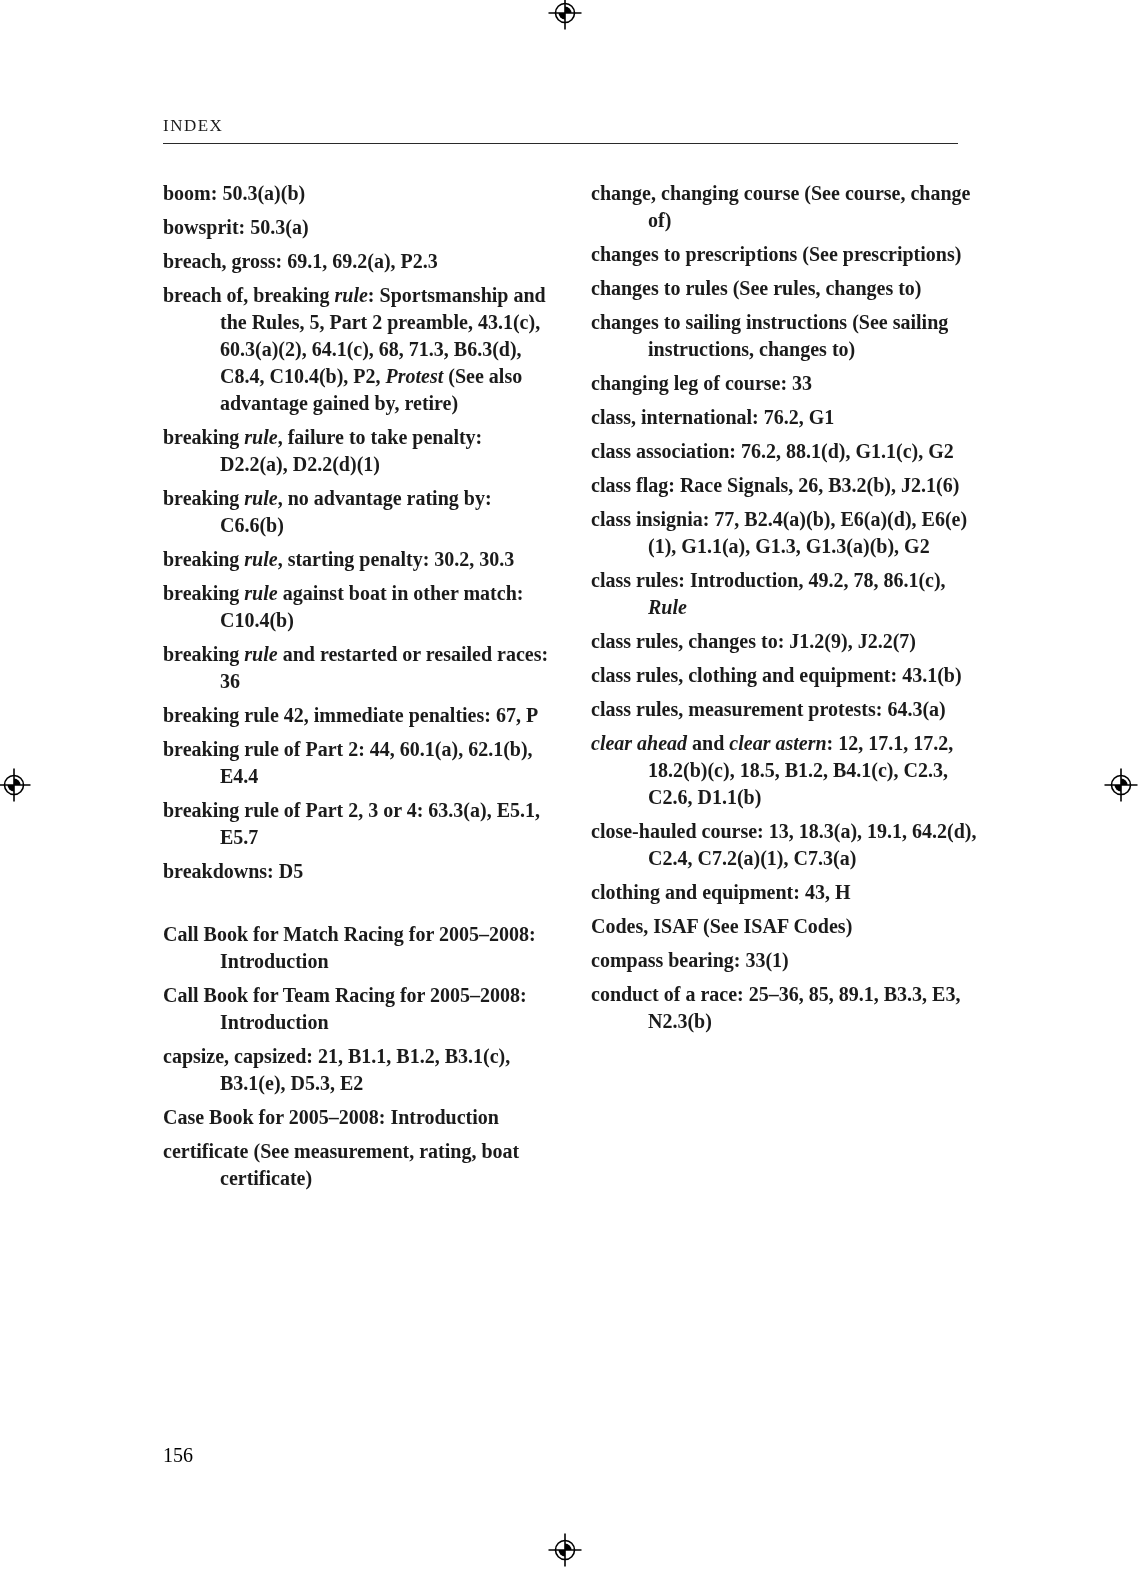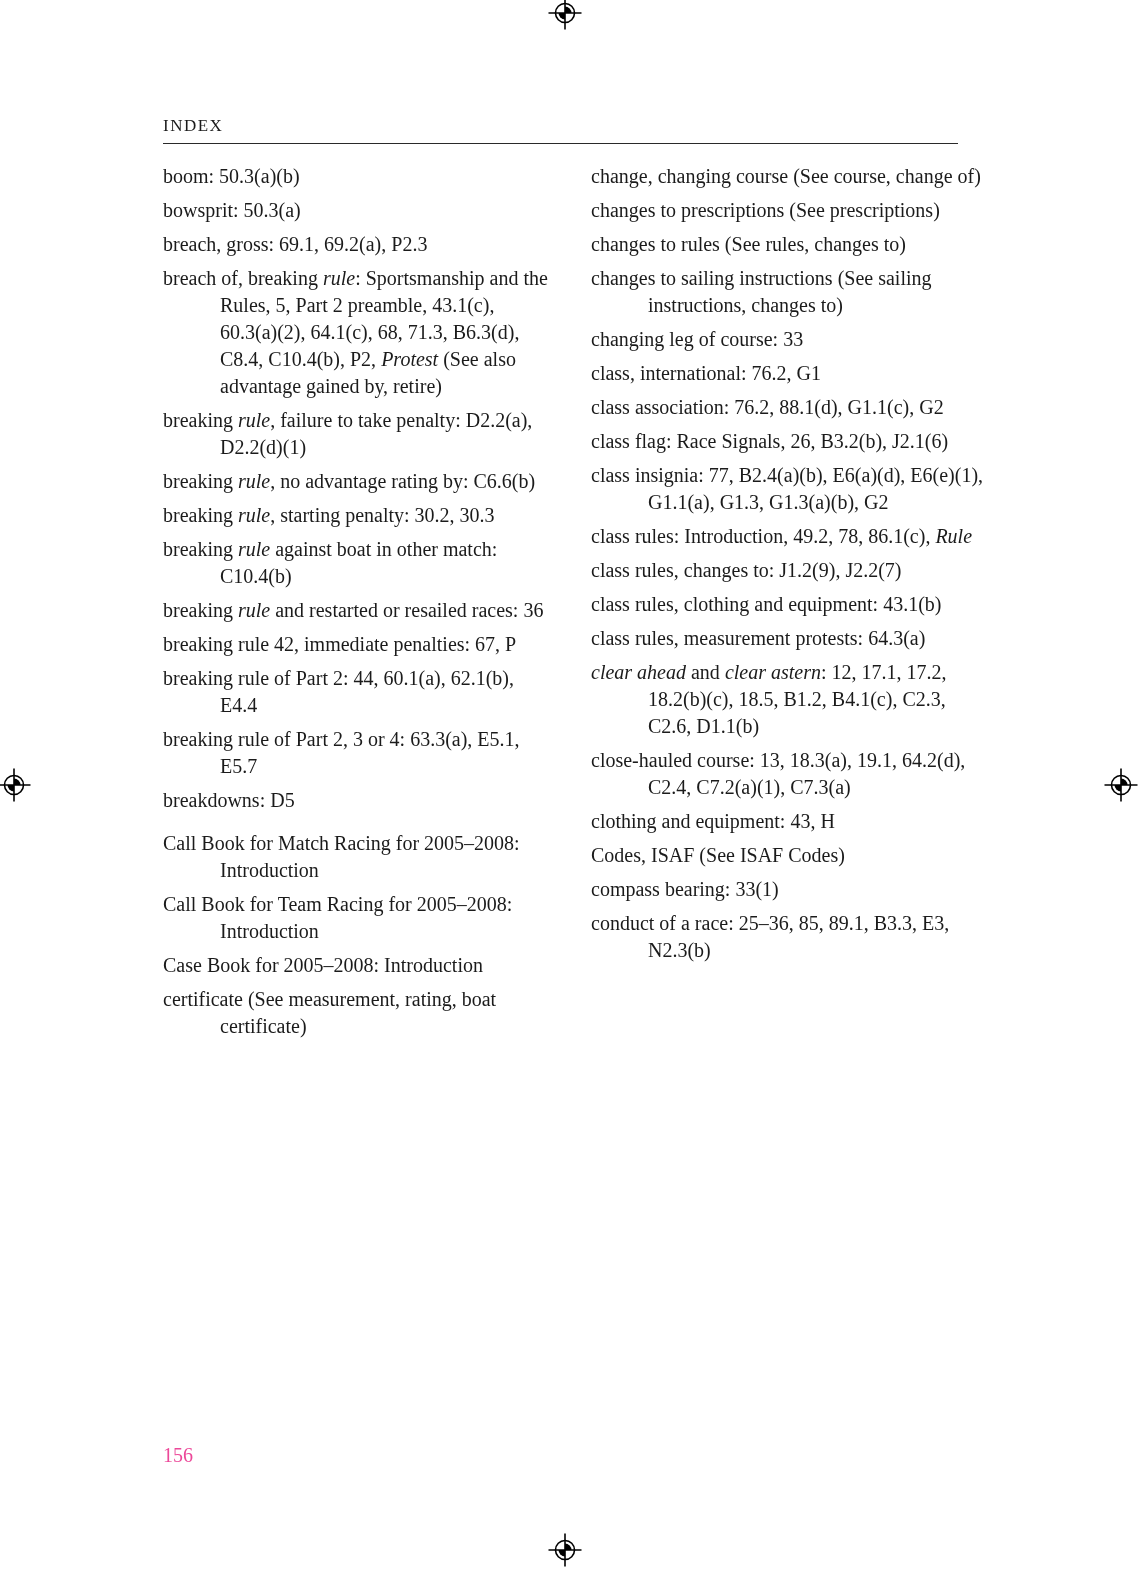--- a/index.html
+++ b/index.html
@@ -35,52 +35,53 @@
     border: none;
     border-top: 1.6px solid #2a2a2a;
     width: 100%;
     height: 0;
   }
 
   
   .content {
     position: absolute;
     left: 163px;
-    top: 163px;
+    top: 180px;
     width: 824px;
     display: flex;
+    font-weight: bold;
   }
   .col {
     box-sizing: border-box;
   }
   .col-left  { width: 388px; margin-right: 40px; }
   .col-right { width: 396px; }
 
   .index-entry {
     font-size: 20px;
     line-height: 27px;
     padding-left: 57px;
     text-indent: -57px;
     margin-bottom: 7px;
     color: #1b1b1b;
   }
   .index-entry em {
     font-style: italic;
   }
   .gap-before {
-    margin-top: 16px;
+    margin-top: 36px;
   }
 
   
   .page-number {
     position: absolute;
     left: 163px;
     top: 1444px;
     font-size: 20px;
-    color: #ec4899;
+    color: #000000;
   }
 
   
   .reg-mark {
     position: absolute;
     width: 34px;
     height: 34px;
   }
   .reg-mark svg { display: block; }
   .reg-mark line, .reg-mark circle {
@@ -151,20 +152,21 @@
         <div class="index-entry"><span>breaking </span><em>rule</em><span>, no advantage rating by: C6.6(b)</span></div>
         <div class="index-entry"><span>breaking </span><em>rule</em><span>, starting penalty: 30.2, 30.3</span></div>
         <div class="index-entry"><span>breaking </span><em>rule</em><span> against boat in other match: C10.4(b)</span></div>
         <div class="index-entry"><span>breaking </span><em>rule</em><span> and restarted or resailed races: 36</span></div>
         <div class="index-entry"><span>breaking rule 42, immediate penalties: 67, P</span></div>
         <div class="index-entry"><span>breaking rule of Part 2: 44, 60.1(a), 62.1(b), E4.4</span></div>
         <div class="index-entry"><span>breaking rule of Part 2, 3 or 4: 63.3(a), E5.1, E5.7</span></div>
         <div class="index-entry"><span>breakdowns: D5</span></div>
         <div class="index-entry gap-before"><span>Call Book for Match Racing for 2005–2008: Introduction</span></div>
         <div class="index-entry"><span>Call Book for Team Racing for 2005–2008: Introduction</span></div>
+        <div class="index-entry"><span>capsize, capsized: 21, B1.1, B1.2, B3.1(c), B3.1(e), D5.3, E2</span></div>
         <div class="index-entry"><span>Case Book for 2005–2008: Introduction</span></div>
         <div class="index-entry"><span>certificate (See measurement, rating, boat certificate)</span></div>
       </div>
     <div class="col col-right">
         <div class="index-entry"><span>change, changing course (See course, change of)</span></div>
         <div class="index-entry"><span>changes to prescriptions (See prescriptions)</span></div>
         <div class="index-entry"><span>changes to rules (See rules, changes to)</span></div>
         <div class="index-entry"><span>changes to sailing instructions (See sailing instructions, changes to)</span></div>
         <div class="index-entry"><span>changing leg of course: 33</span></div>
         <div class="index-entry"><span>class, international: 76.2, G1</span></div>

